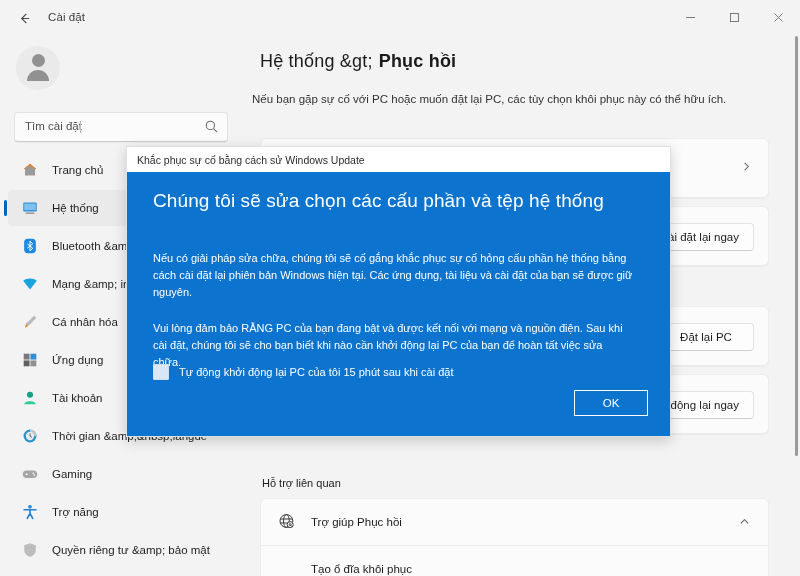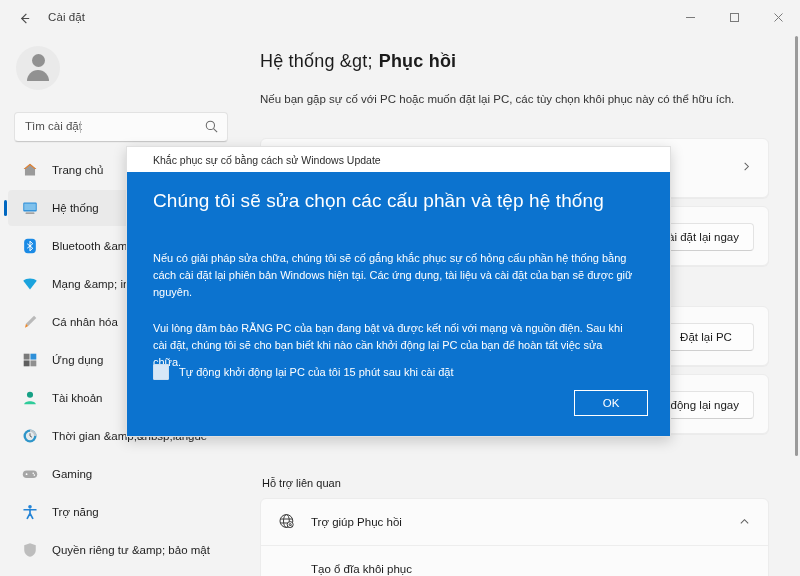--- a/index.html
+++ b/index.html
@@ -36,21 +36,21 @@
   .navitem .pill{position:absolute;left:-4px;top:10px;width:3px;height:16px;border-radius:2px;background:#0067c0;display:none;}
   .navitem.active .pill{display:block;}
   .navicon{width:20px;height:20px;margin-right:12px;flex:none;display:flex;align-items:center;justify-content:center;}
   .navlabel{font-size:11.5px;color:#1f1f1f;white-space:nowrap;overflow:hidden;}
 
   
   .main{position:absolute;left:240px;top:34px;width:560px;height:542px;background:#f3f3f3;overflow:hidden;}
   .page-title{position:absolute;left:20px;top:17px;font-size:18px;color:#1b1b1b;letter-spacing:.2px;}
   .page-title .crumb{font-weight:400;}
   .page-title .leaf{font-weight:600;margin-left:6px;}
-  .page-sub{position:absolute;left:20px;top:59px;font-size:11.5px;color:#333;}
+  .page-sub{position:absolute;left:12px;top:59px;font-size:11.5px;color:#333;}
 
   .card{position:absolute;left:20px;width:509px;background:#fbfbfb;border:1px solid #ececec;border-radius:6px;box-shadow:0 1px 1px rgba(0,0,0,.035);box-sizing:border-box;}
   .chev{position:absolute;right:16px;color:#5e5e5e;font-size:12px;}
   .cbtn{position:absolute;right:14px;height:28px;min-width:96px;padding:0 14px;background:#fdfdfd;border:1px solid #e3e3e3;border-bottom-color:#cfcfcf;border-radius:4px;font-size:11.5px;color:#1b1b1b;display:flex;align-items:center;justify-content:center;box-sizing:border-box;}
 
   .section-label{position:absolute;left:22px;font-size:11px;color:#1b1b1b;text-align:right;}
 
   .helpcard{position:absolute;left:20px;width:509px;background:#fbfbfb;border:1px solid #ececec;border-radius:6px;box-shadow:0 1px 1px rgba(0,0,0,.035);box-sizing:border-box;}
   .help-row{position:relative;height:46px;display:flex;align-items:center;padding:0 16px;box-sizing:border-box;}
   .help-row .globe{width:20px;height:20px;margin-right:14px;color:#3a3a3a;flex:none;}
@@ -60,21 +60,21 @@
   .help-row2{position:relative;height:46px;display:flex;align-items:center;padding:0 16px 0 50px;box-sizing:border-box;}
   .help-row2 .hlabel{font-size:11.5px;color:#1b1b1b;}
 
   
   .vscroll{position:absolute;right:2px;top:2px;width:3px;height:538px;background:transparent;}
   .vthumb{position:absolute;top:0;left:0;width:3px;height:420px;background:#9a9a9a;border-radius:2px;}
 
   
   .dlg-shadow{position:absolute;left:126px;top:146px;width:545px;height:291px;box-shadow:0 4px 14px rgba(0,0,0,.18);border-radius:1px;}
   .dlg{position:absolute;left:126px;top:146px;width:545px;height:291px;border:1px solid #e0e0e0;box-sizing:border-box;background:#ffffff;}
-  .dlg-title{height:25px;background:#ffffff;display:flex;align-items:center;padding-left:26px;box-sizing:border-box;}
+  .dlg-title{height:25px;background:#ffffff;display:flex;align-items:center;padding-left:10px;box-sizing:border-box;}
   .dlg-title span{font-size:10.5px;color:#2b2b2b;}
   .dlg-body{position:absolute;left:0;top:25px;width:543px;height:264px;background:#0c73cf;color:#fff;box-sizing:border-box;}
   .dlg-h1{position:absolute;left:26px;top:18px;font-size:19px;font-weight:400;color:#fff;letter-spacing:.1px;}
   .dlg-p{position:absolute;left:26px;width:480px;font-size:11px;line-height:17px;color:#fff;}
   .dlg-p1{top:78px;}
   .dlg-p2{top:148px;}
   .chk-row{position:absolute;left:26px;top:192px;display:flex;align-items:center;}
   .chk{width:14px;height:14px;background:#d7e7f7;border:1px solid #cddff0;border-radius:1px;margin-right:10px;flex:none;}
   .chk-label{font-size:11px;color:#fff;}
   .dlg-btns{position:absolute;right:22px;bottom:20px;display:flex;gap:20px;}

